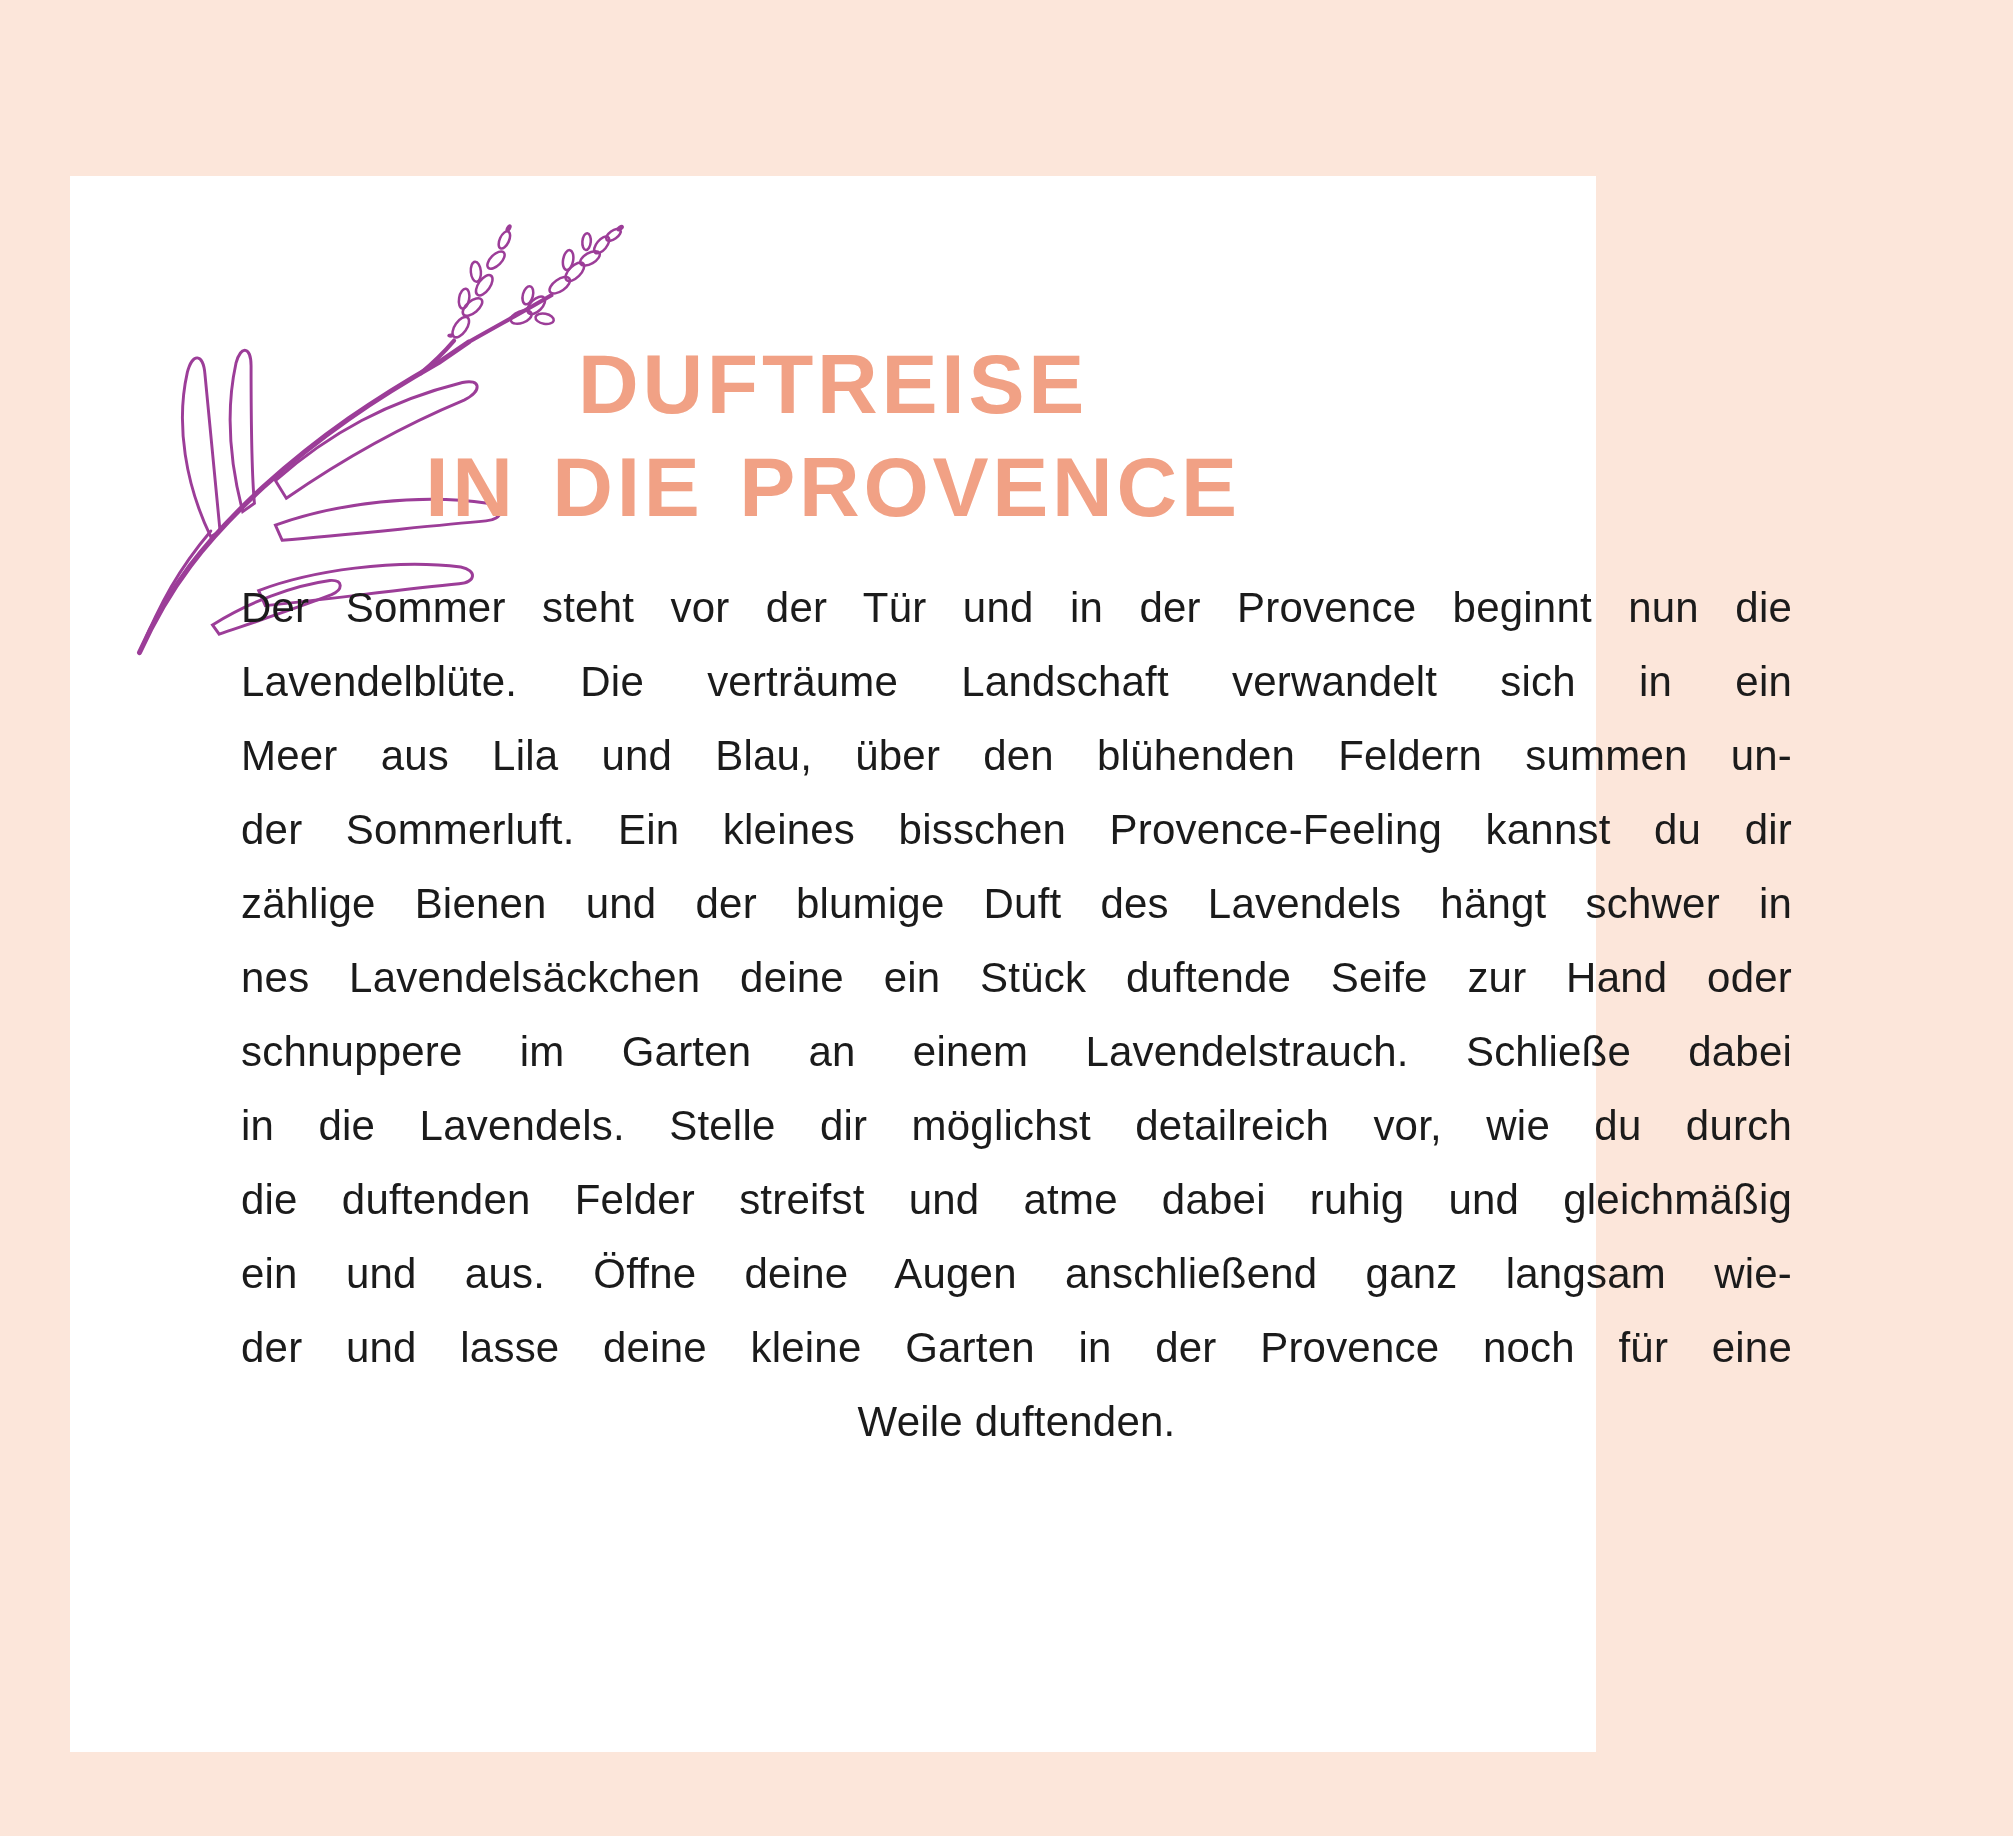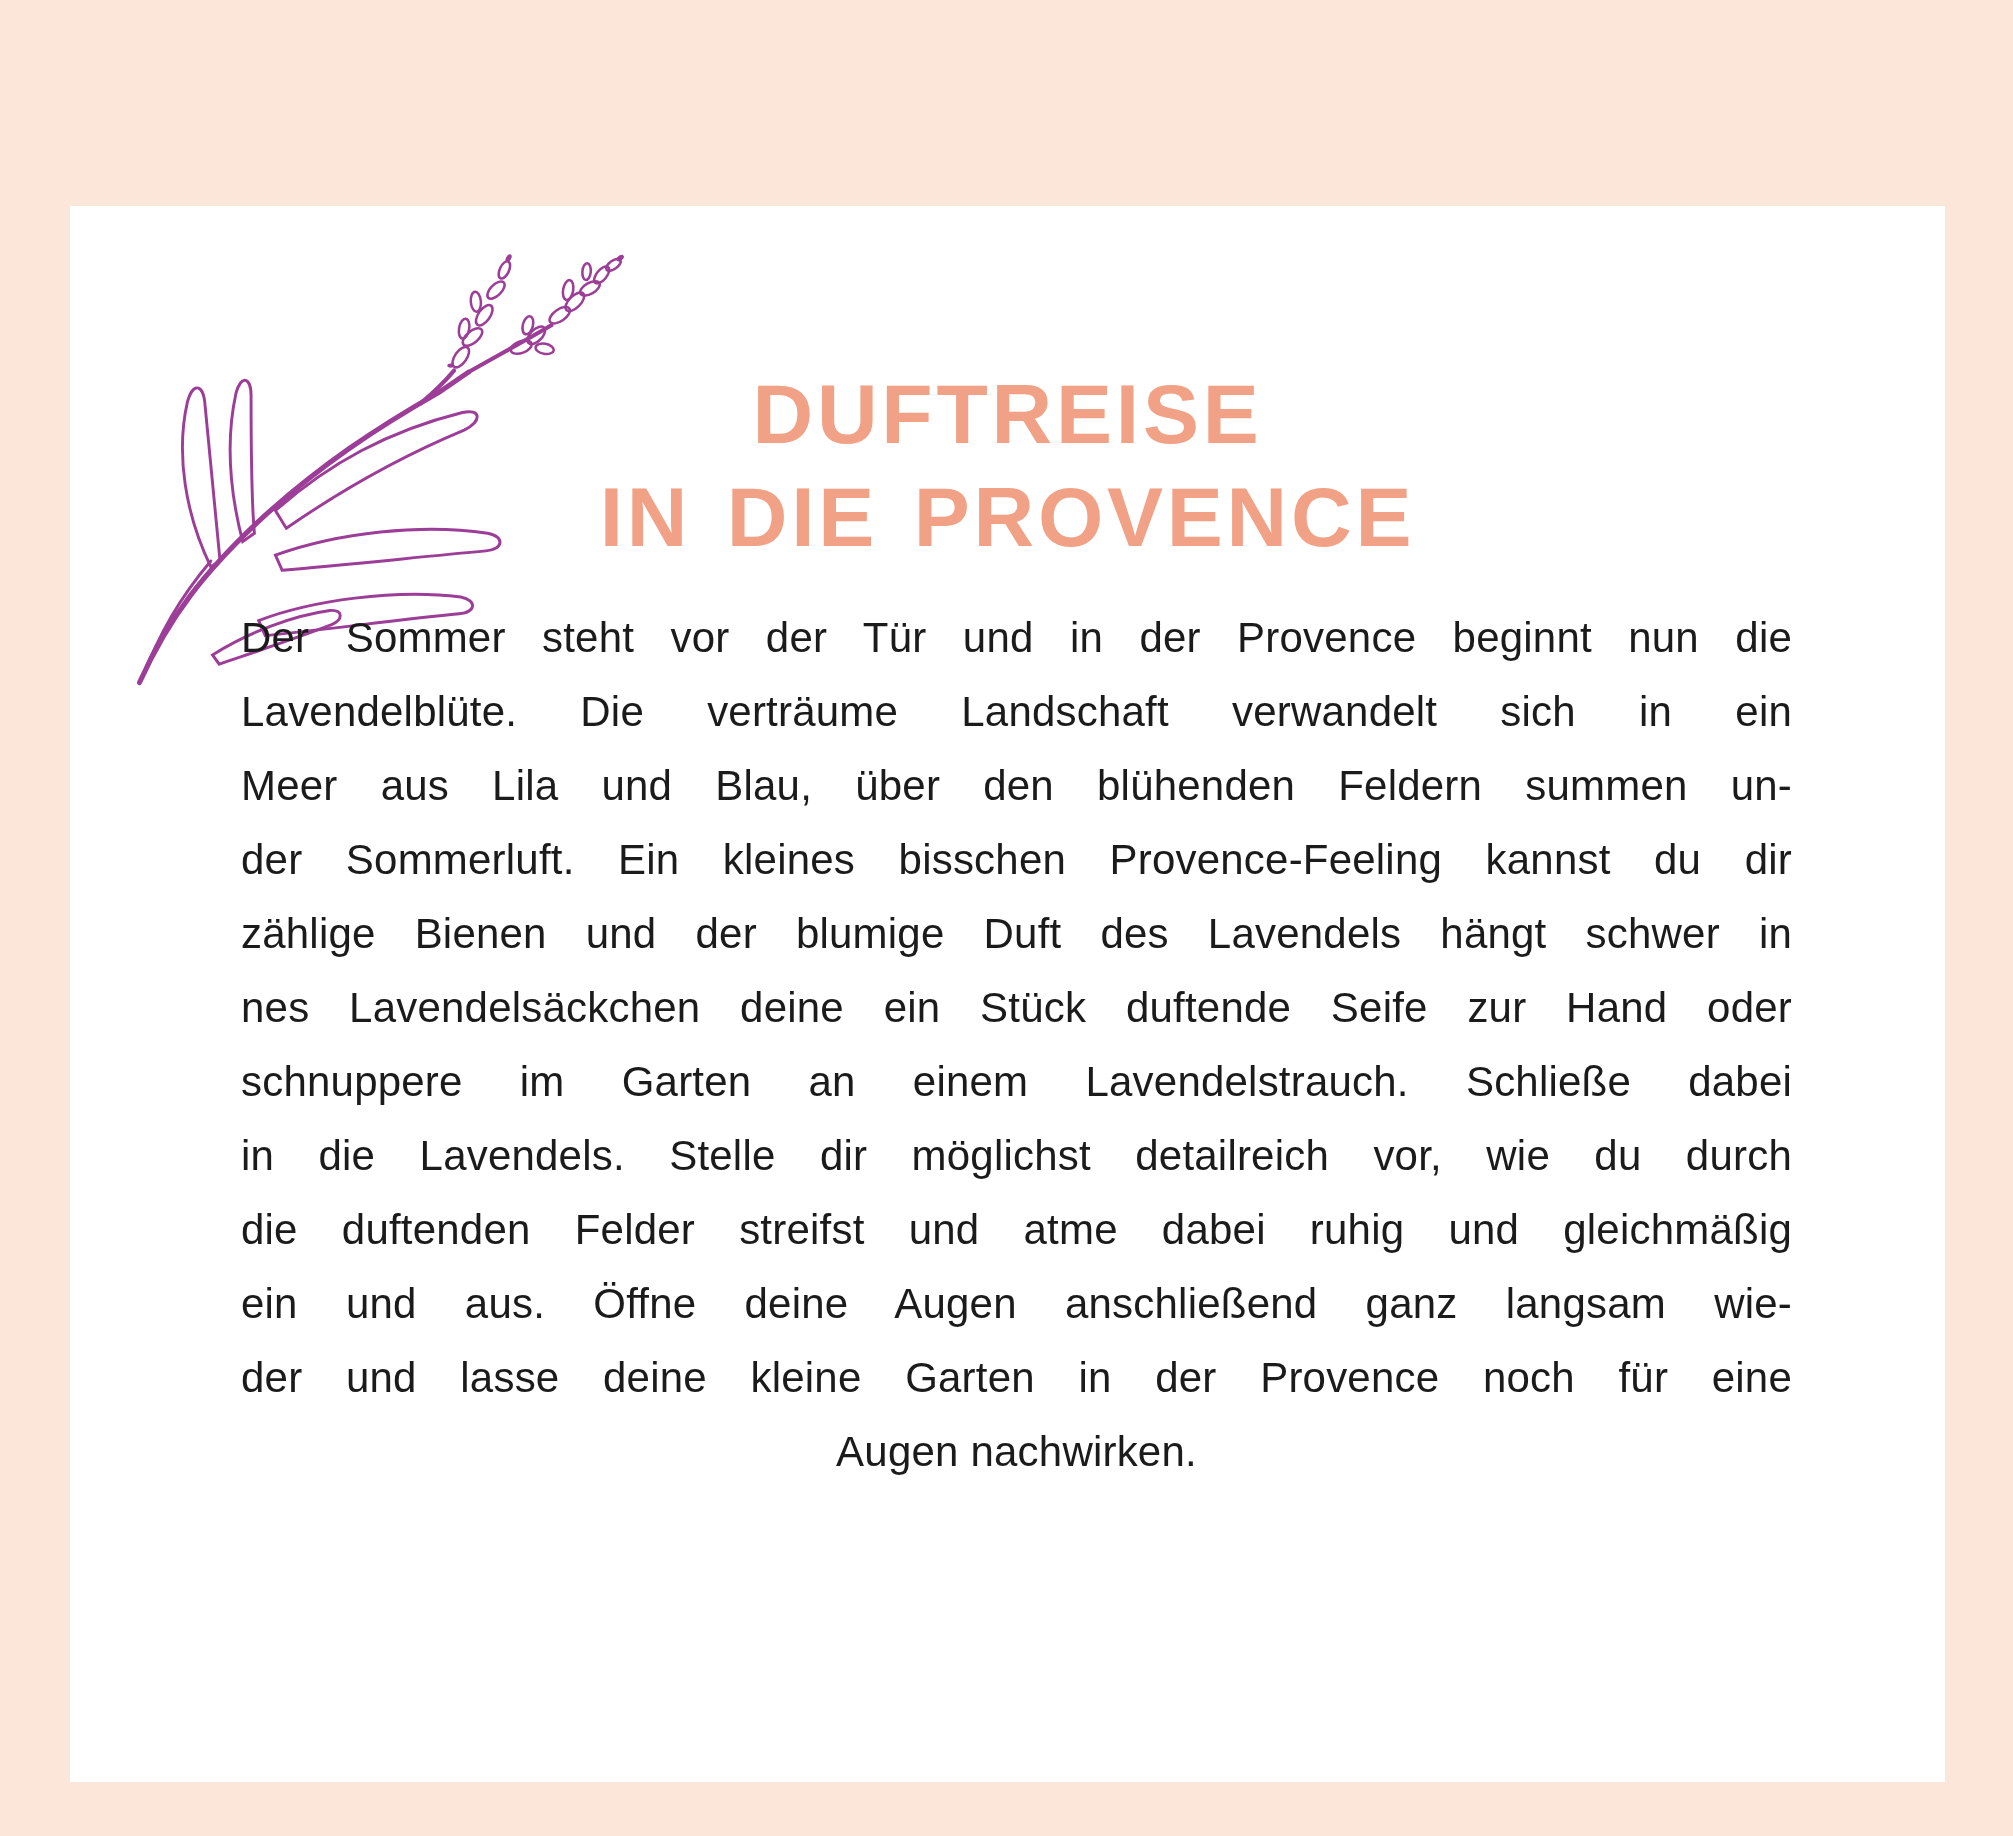--- a/index.html
+++ b/index.html
@@ -9,22 +9,22 @@
     position: relative;
     width: 2014px;
     height: 1837px;
     background: var(--border-peach, #fce6da);
     overflow: hidden;
   }
 
   .panel {
     position: absolute;
     left: 70px;
-    top: 206px;
-    width: 1875px;
+    top: 176px;
+    width: 1526px;
     height: 1576px;
     background: var(--panel-white, #ffffff);
   }
 
   .sprig {
     position: absolute;
     left: 15px;
     top: 32px;
     width: 541px;
     height: 474px;
@@ -139,18 +139,18 @@
       <div class="line">Lavendelblüte. Die verträume Landschaft verwandelt sich in ein</div>
       <div class="line">Meer aus Lila und Blau, über den blühenden Feldern summen un-</div>
       <div class="line">der Sommerluft. Ein kleines bisschen Provence-Feeling kannst du dir</div>
       <div class="line">zählige Bienen und der blumige Duft des Lavendels hängt schwer in</div>
       <div class="line">nes Lavendelsäckchen deine ein Stück duftende Seife zur Hand oder</div>
       <div class="line">schnuppere im Garten an einem Lavendelstrauch. Schließe dabei</div>
       <div class="line">in die Lavendels. Stelle dir möglichst detailreich vor, wie du durch</div>
       <div class="line">die duftenden Felder streifst und atme dabei ruhig und gleichmäßig</div>
       <div class="line">ein und aus. Öffne deine Augen anschließend ganz langsam wie-</div>
       <div class="line">der und lasse deine kleine Garten in der Provence noch für eine</div>
-      <div class="line line-last">Augen nachwirken.</div>
+      <div class="line line-last">Weile duftenden.</div>
     </main>
 
   </div>
 </div>
 
 
 </body></html>

